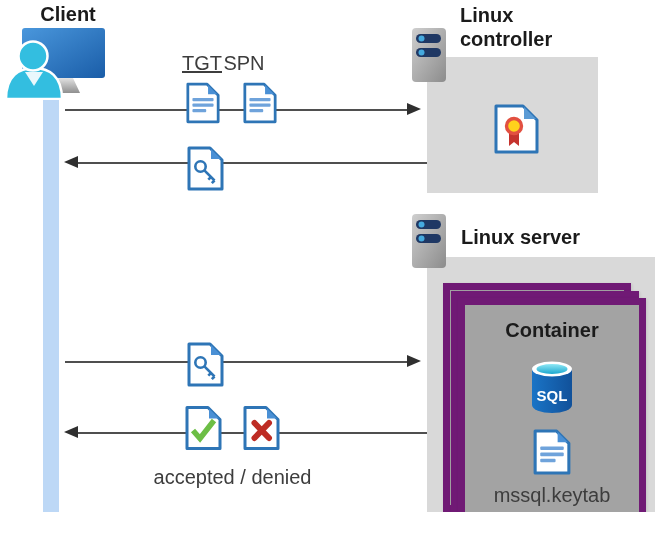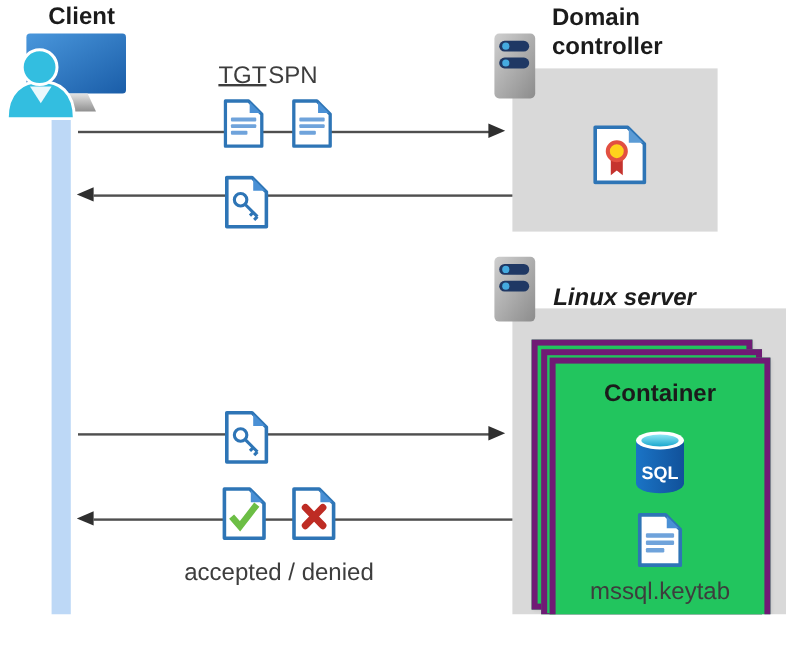--- a/index.html
+++ b/index.html
@@ -9,21 +9,21 @@
   }
   .abs{position:absolute;}
   .heading{font-weight:bold;font-size:20px;color:var(--text-dark);line-height:1.2;}
   .plain{font-size:20px;color:var(--text-gray);}
   .center{text-align:center;}
   .graybox{background:var(--box-gray);}
   .lifeline{background:var(--lifeline-blue);border-radius:0 0 4px 4px;}
   .aline{height:2px;background:var(--arrow-gray);}
   .ahead-r{width:0;height:0;border-top:6px solid transparent;border-bottom:6px solid transparent;border-left:14px solid #2f2f2f;}
   .ahead-l{width:0;height:0;border-top:6px solid transparent;border-bottom:6px solid transparent;border-right:14px solid #2f2f2f;}
-  .card{background:#22c55e;border:5px solid #701a75;box-shadow:1px 1px 3px rgba(0,0,0,.10);}
+  .card{background:#a3a3a3;border:7px solid #701a75;box-shadow:1px 1px 3px rgba(0,0,0,.10);}
   .card-front{display:flex;flex-direction:column;align-items:center;}
   svg{display:block;}
   .z1{z-index:1}.z2{z-index:2}.z3{z-index:3}.z4{z-index:4}
 </style>
 </head>
 <body>
 
 <div id="stage">
 
   <svg width="0" height="0" style="position:absolute">
@@ -101,40 +101,40 @@
   <div class="abs z1 graybox" style="left:427px;top:57px;width:171px;height:136px;"></div>
 
   <svg class="abs z4" style="left:411px;top:27px;" width="36" height="56" viewBox="0 0 36 56">
     <rect x="1" y="1" width="34" height="54" rx="4" fill="url(#gradServer)"></rect>
     <rect x="5" y="7" width="25" height="9" rx="4.5" fill="var(--server-bar-navy)"></rect>
     <circle cx="10.5" cy="11.5" r="3" fill="var(--server-dot-blue)"></circle>
     <rect x="5" y="21" width="25" height="9" rx="4.5" fill="var(--server-bar-navy)"></rect>
     <circle cx="10.5" cy="25.5" r="3" fill="var(--server-dot-blue)"></circle>
   </svg>
 
-  <div class="abs heading" style="left:460px;top:3px;width:122px;">Domain controller</div>
+  <div class="abs heading" style="left:460px;top:3px;width:122px;">Linux controller</div>
 
   <svg class="abs z3" style="left:494px;top:104px;" width="45" height="50" viewBox="0 0 45 50">
     <path d="M2 2 H29 L43 16 V48 H2 Z" fill="#fff" stroke="var(--doc-border)" stroke-width="3" stroke-linejoin="round"></path>
     <path d="M30 3 L42 15 H30 Z" fill="#5b9bd5"></path>
     <path d="M15 27 L15 42 L20 38 L25 42 L25 27 Z" fill="var(--cert-red)"></path>
     <circle cx="20" cy="22" r="7.5" fill="var(--cert-yellow)" stroke="#e25041" stroke-width="3.4"></circle>
   </svg>
 
   <div class="abs z1 graybox" style="left:427px;top:257px;width:228px;height:279px;"></div>
 
   <svg class="abs z4" style="left:411px;top:213px;" width="36" height="56" viewBox="0 0 36 56">
     <rect x="1" y="1" width="34" height="54" rx="4" fill="url(#gradServer)"></rect>
     <rect x="5" y="7" width="25" height="9" rx="4.5" fill="var(--server-bar-navy)"></rect>
     <circle cx="10.5" cy="11.5" r="3" fill="var(--server-dot-blue)"></circle>
     <rect x="5" y="21" width="25" height="9" rx="4.5" fill="var(--server-bar-navy)"></rect>
     <circle cx="10.5" cy="25.5" r="3" fill="var(--server-dot-blue)"></circle>
   </svg>
 
-  <div class="abs heading" style="left:461px;top:236px;width:170px;font-style:italic;">Linux server</div>
+  <div class="abs heading" style="left:461px;top:225px;width:170px;">Linux server</div>
 
   <div class="abs z2 card" style="left:443px;top:283px;width:174px;height:215px;"></div>
   <div class="abs z2 card" style="left:451px;top:291px;width:174px;height:215px;"></div>
   <div class="abs z3 card card-front" style="left:458px;top:298px;width:174px;height:215px;">
     <div class="heading" style="margin-top:13px;">Container</div>
     <svg style="margin-top:18px;" width="44" height="54" viewBox="0 0 44 54">
       <path d="M2 9 V45 A20 8 0 0 0 42 45 V9 Z" fill="url(#gradSql)"></path>
       <ellipse cx="22" cy="9" rx="20" ry="7.5" fill="#fff"></ellipse>
       <ellipse cx="22" cy="9" rx="15.5" ry="5" fill="url(#gradCyan)"></ellipse>
       <text x="22" y="41" text-anchor="middle" font-size="15" font-weight="bold" fill="#fff">SQL</text>

